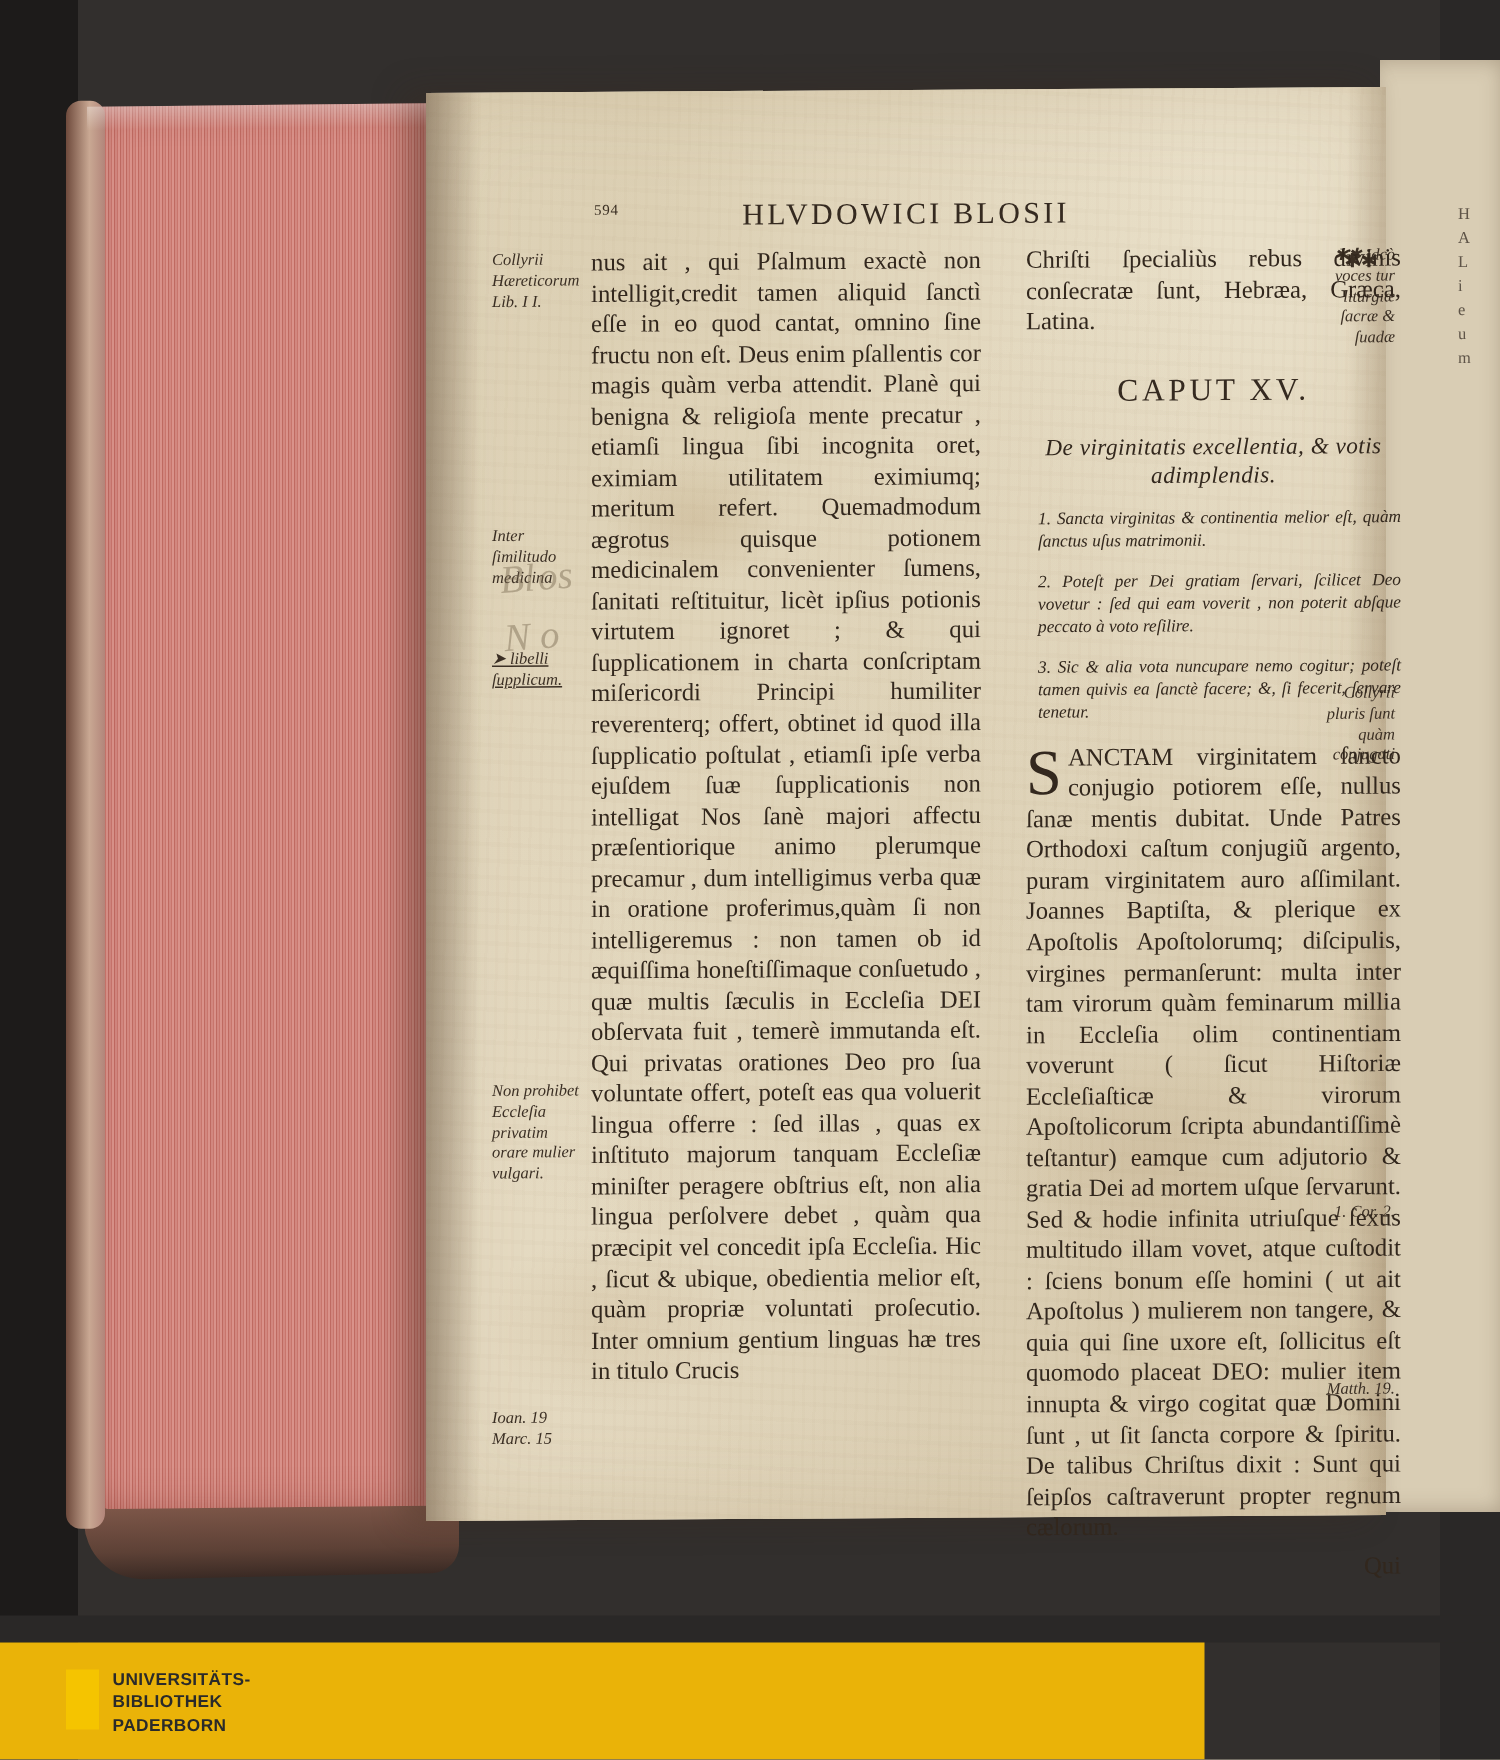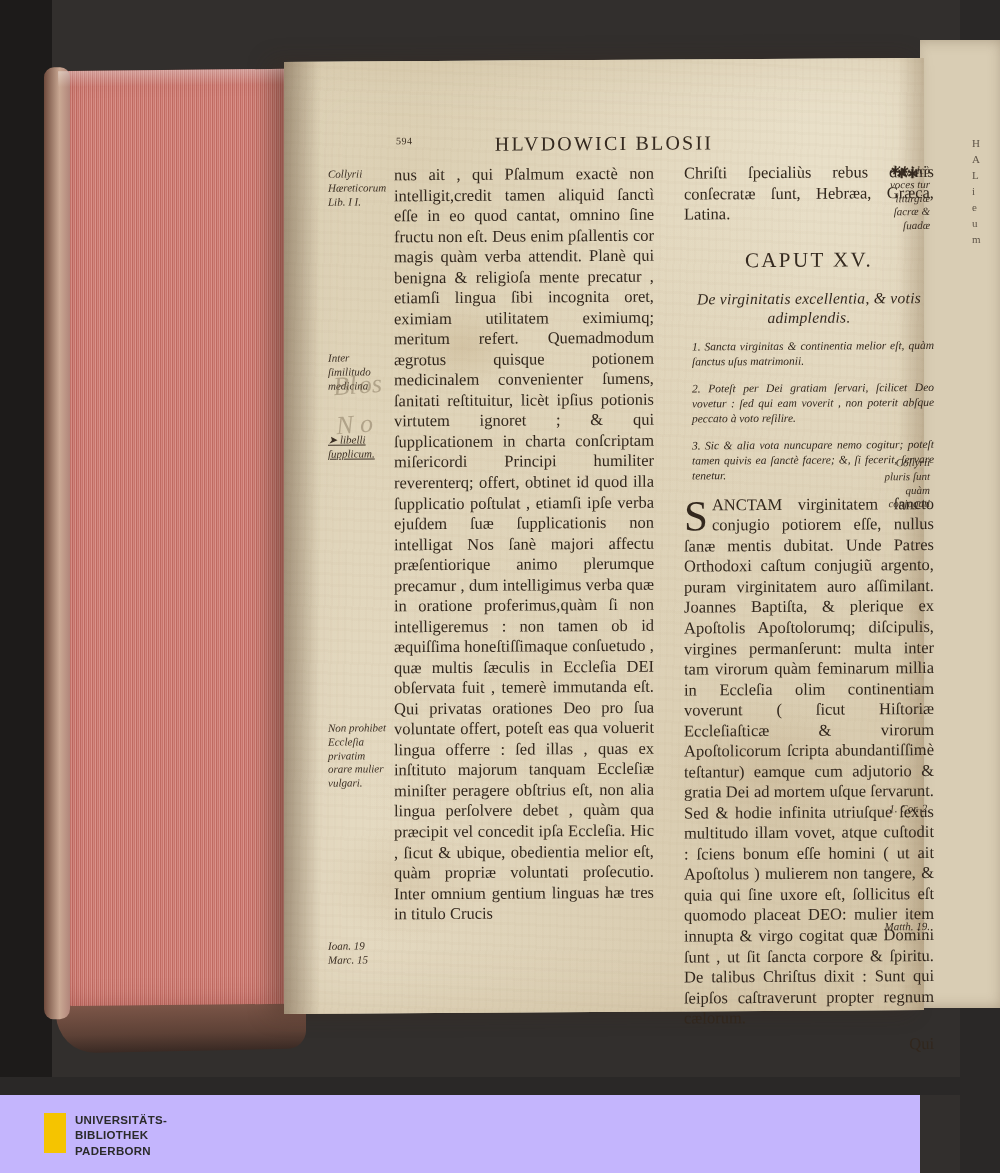--- a/index.html
+++ b/index.html
@@ -149,22 +149,22 @@
     position:absolute;left:52px;top:300px;width:160px;height:120px;
     color:rgba(120,105,80,.45);font-size:26px;font-style:italic;
     transform:rotate(-4deg);pointer-events:none;line-height:1.5;
   }
 
   
   .asterisks{position:absolute;right:6px;top:108px;font-size:13px;color:#3a2e22;}
 
   
   .footerbar{
-    position:absolute;left:0;bottom:0;width:920px;height:78px;
-    background:#c4b5fd;
+    position:absolute;left:0;bottom:0;width:803px;height:78px;
+    background:#eab308;
   }
   .logo{
     position:absolute;left:44px;top:18px;display:flex;align-items:flex-start;gap:9px;
   }
   .logo .mark{width:22px;height:40px;background:#f5c400;}
   .logo .lines{
     font-family:"Liberation Sans", sans-serif;font-size:11.5px;font-weight:bold;
     color:#2a2a2a;line-height:1.34;letter-spacing:.3px;text-transform:uppercase;
   }
   

